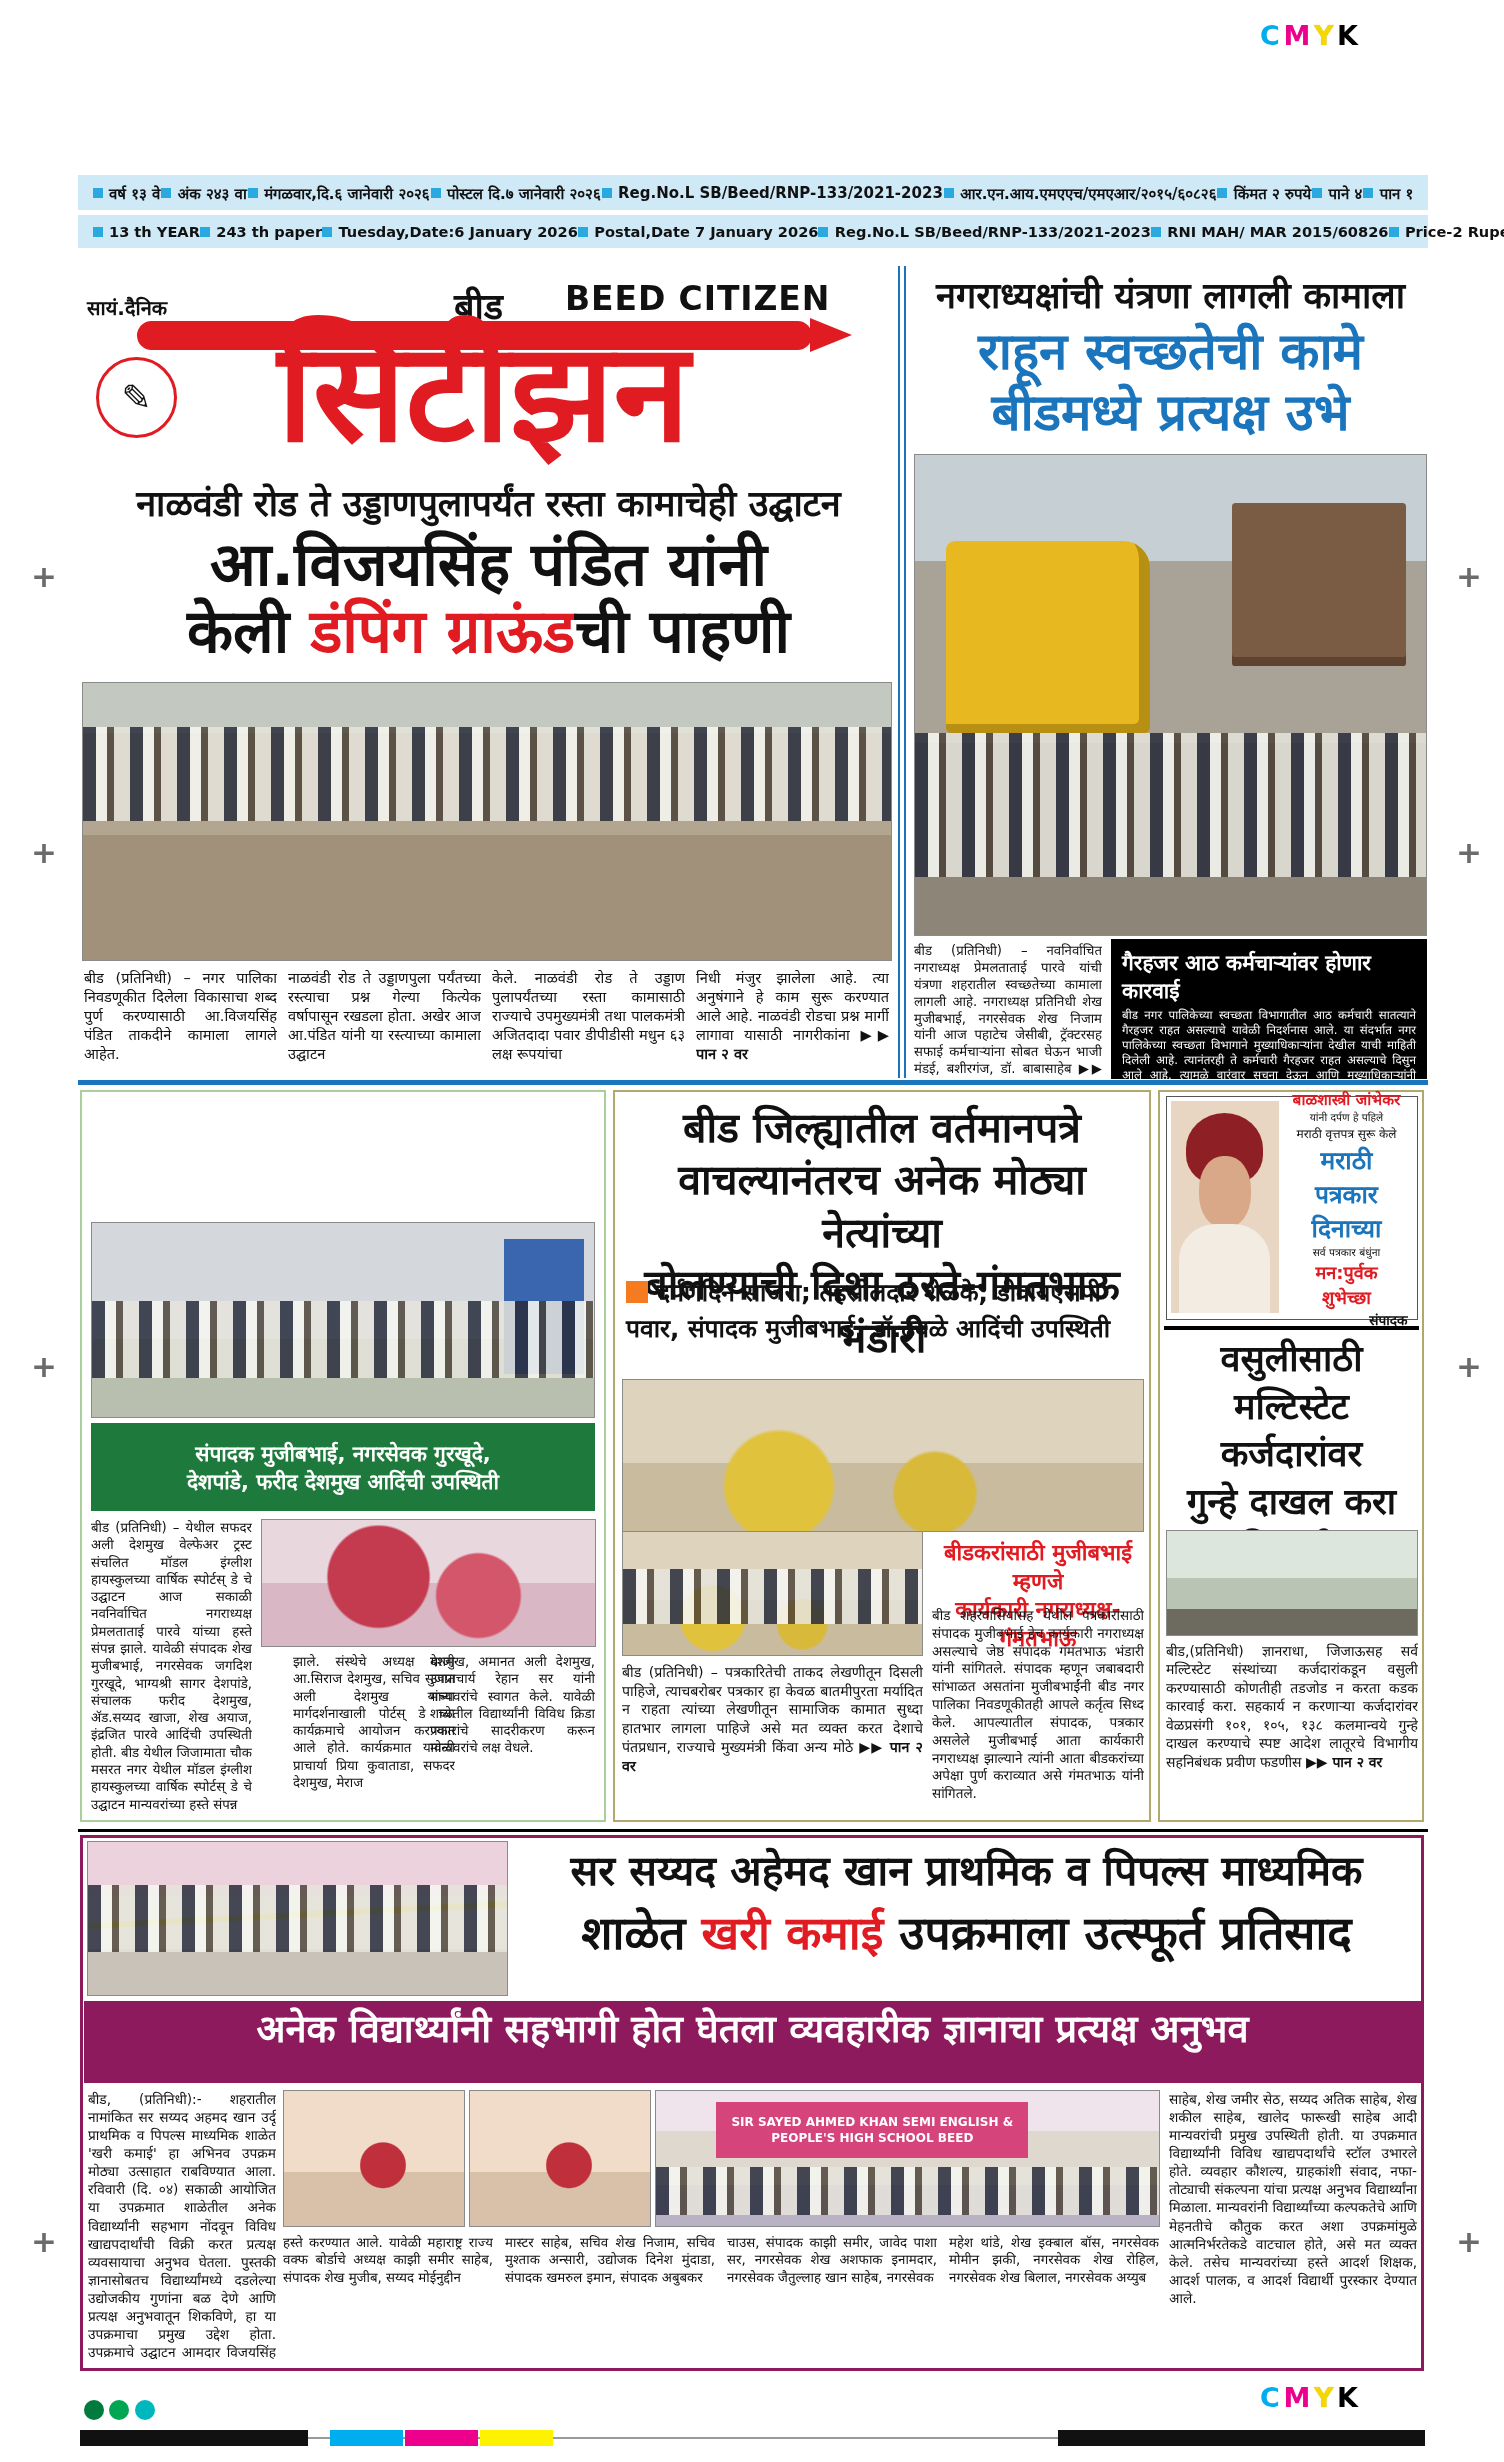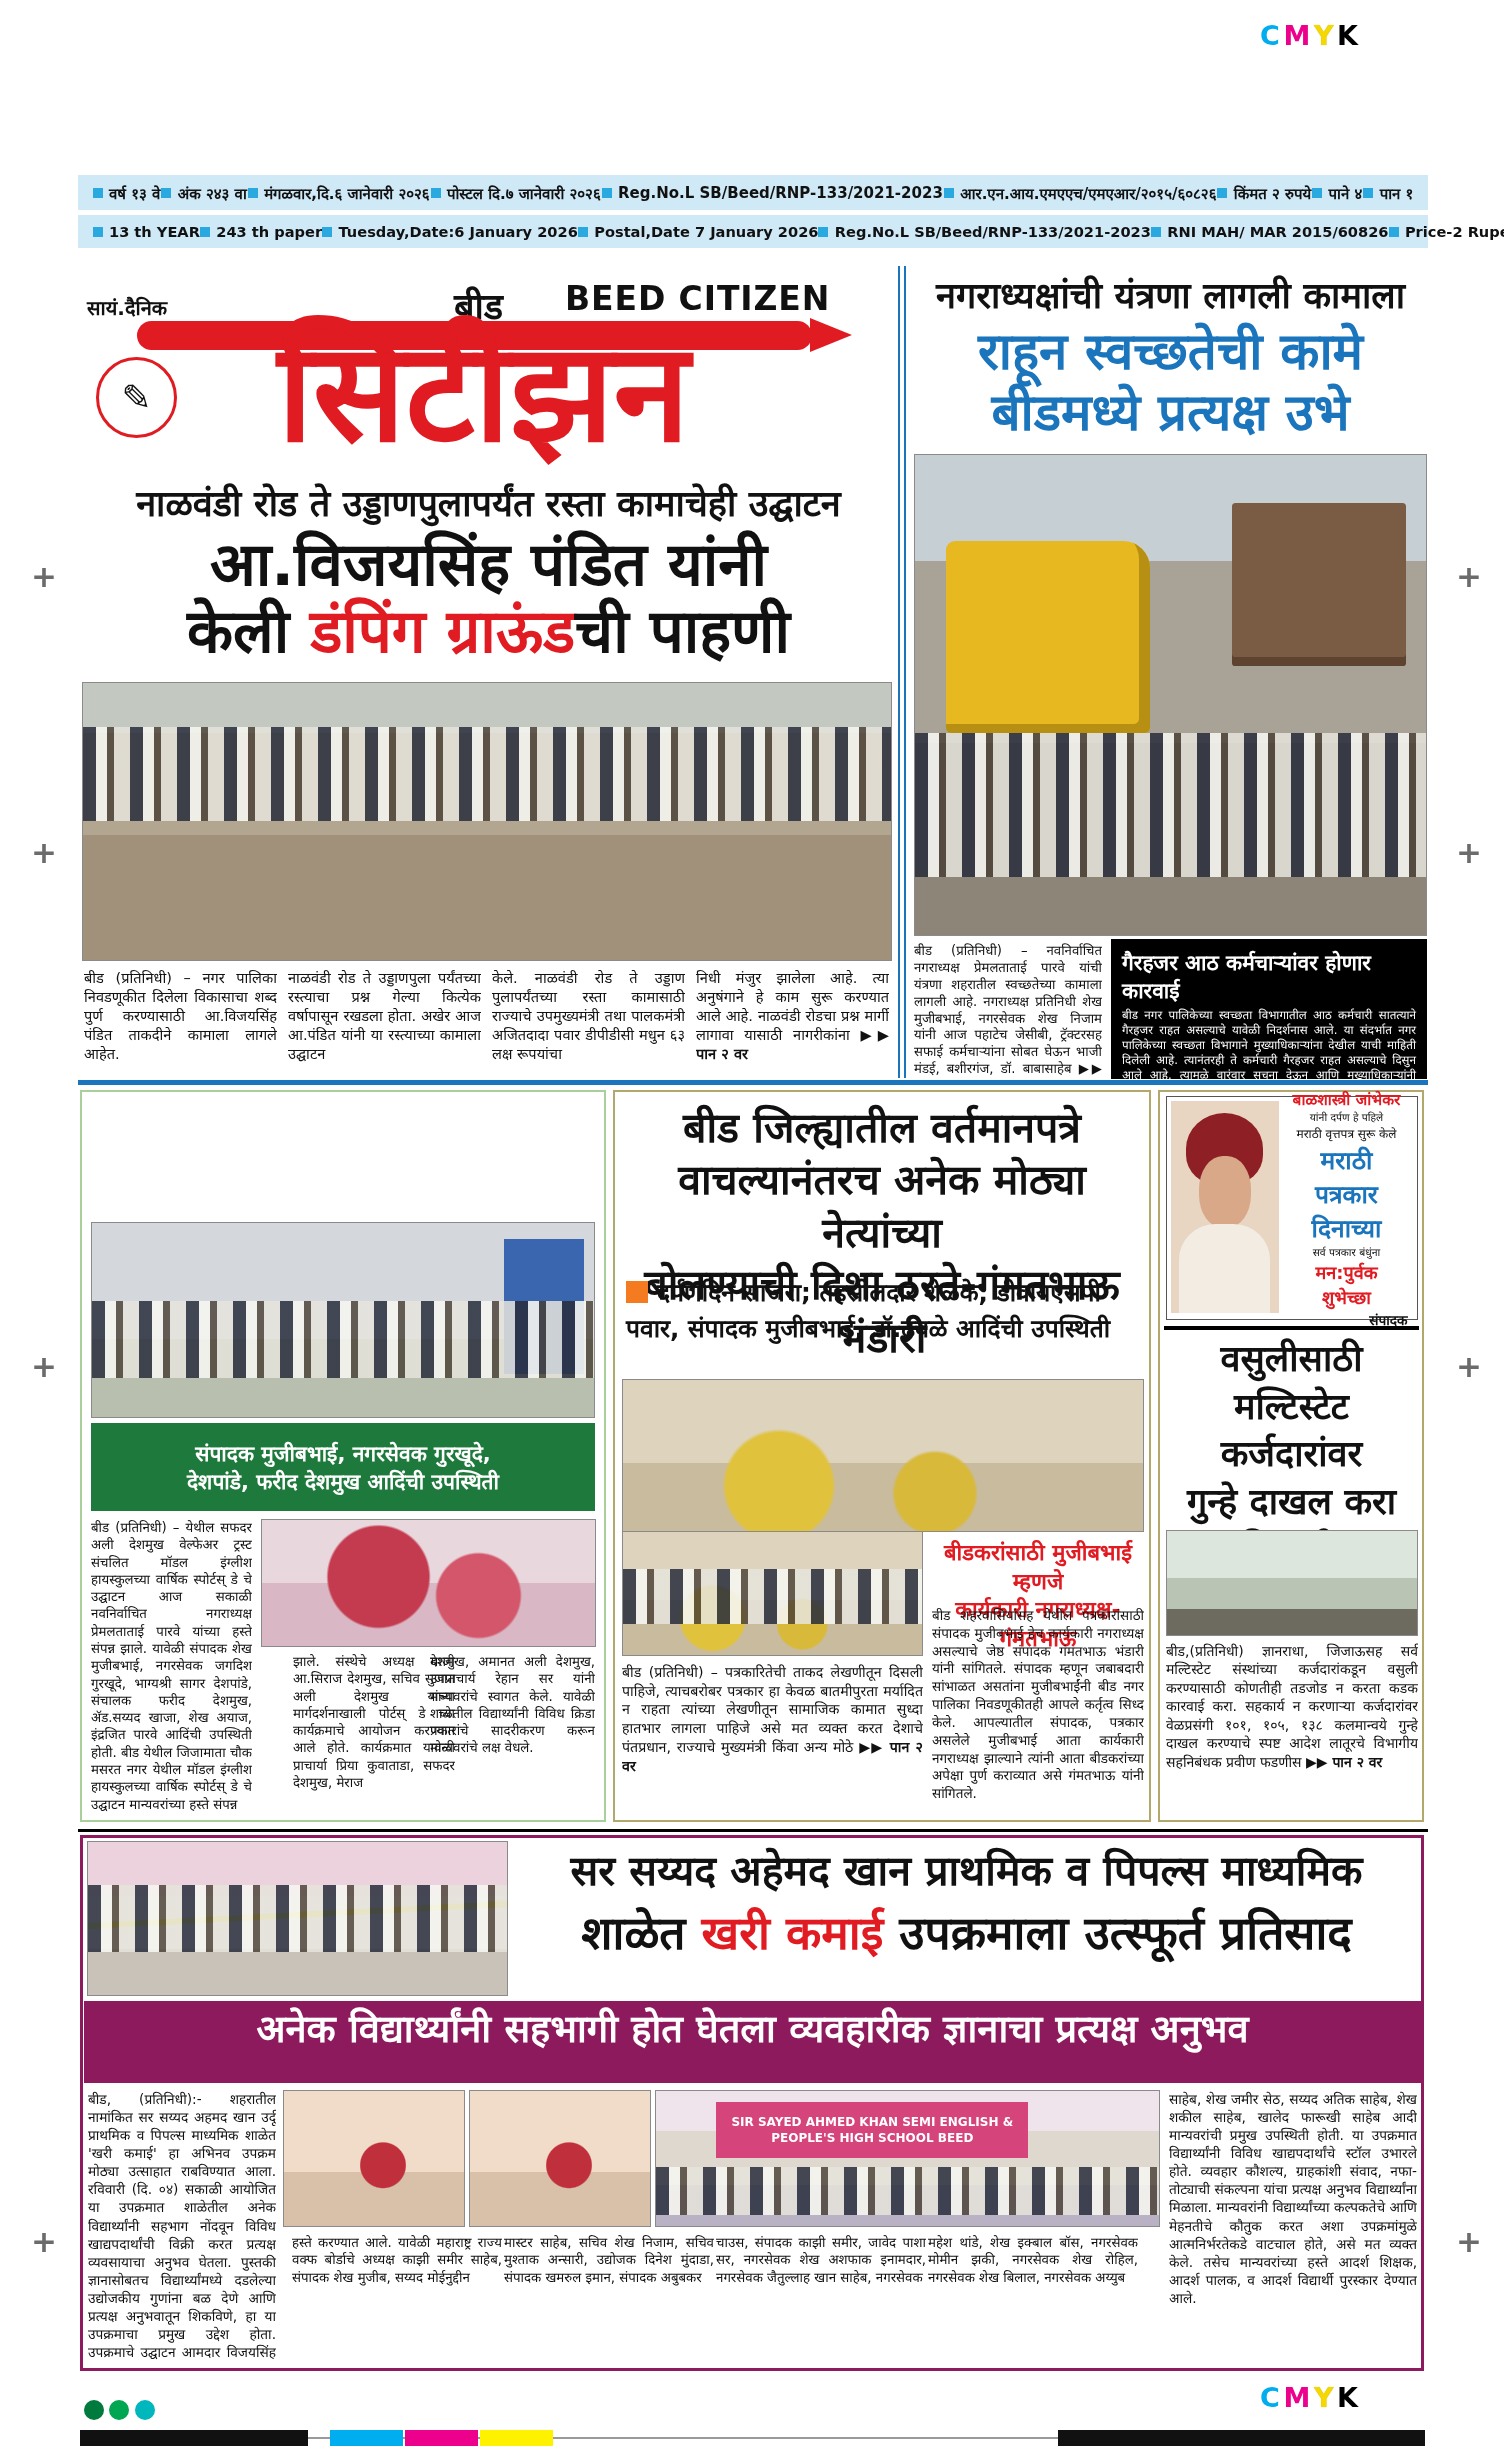--- a/index.html
+++ b/index.html
@@ -282,21 +282,21 @@
   <div class="abs jc ovh" style="left:88px;top:2090px;width:188px;height:270px;font-size:13.7px;line-height:1.32;">बीड, (प्रतिनिधी):- शहरातील नामांकित सर सय्यद अहमद खान उर्दू प्राथमिक व पिपल्स माध्यमिक शाळेत 'खरी कमाई' हा अभिनव उपक्रम मोठ्या उत्साहात राबविण्यात आला. रविवारी (दि. ०४) सकाळी आयोजित या उपक्रमात शाळेतील अनेक विद्यार्थ्यांनी सहभाग नोंदवून विविध खाद्यपदार्थांची विक्री करत प्रत्यक्ष व्यवसायाचा अनुभव घेतला. पुस्तकी ज्ञानासोबतच विद्यार्थ्यांमध्ये दडलेल्या उद्योजकीय गुणांना बळ देणे आणि प्रत्यक्ष अनुभवातून शिकविणे, हा या उपक्रमाचा प्रमुख उद्देश होता. उपक्रमाचे उद्घाटन आमदार विजयसिंह पंडित यांच्या</div>
   <div class="photo ph-bouquet" style="left:283px;top:2090px;width:182px;height:137px;"></div>
   <div class="photo ph-bouquet" style="left:469px;top:2090px;width:182px;height:137px;"></div>
   <div class="photo ph-school" style="left:655px;top:2090px;width:505px;height:137px;">
     <div class="schoolbanner">
       <div>SIR SAYED AHMED KHAN SEMI ENGLISH &amp;</div>
       <div>PEOPLE'S HIGH SCHOOL BEED</div>
     </div>
     <div class="ph-crowd" style="top:56%;height:36%;"></div>
   </div>
-  <div class="abs" style="left:292px;top:2234px;width:877px;height:126px;display:flex;gap:2px;">
+  <div class="abs" style="left:283px;top:2234px;width:877px;height:126px;display:flex;gap:12px;">
     <div class="jc ovh" style="width:210px;font-size:13.3px;line-height:1.3;">हस्ते करण्यात आले. यावेळी महाराष्ट्र राज्य वक्फ बोर्डाचे अध्यक्ष काझी समीर साहेब, संपादक शेख मुजीब, सय्यद मोईनुद्दीन</div>
     <div class="jc ovh" style="width:210px;font-size:13.3px;line-height:1.3;">मास्टर साहेब, सचिव शेख निजाम, सचिव मुश्ताक अन्सारी, उद्योजक दिनेश मुंदाडा, संपादक खमरुल इमान, संपादक अबुबकर</div>
     <div class="jc ovh" style="width:210px;font-size:13.3px;line-height:1.3;">चाउस, संपादक काझी समीर, जावेद पाशा सर, नगरसेवक शेख अशफाक इनामदार, नगरसेवक जैतुल्लाह खान साहेब, नगरसेवक</div>
     <div class="jc ovh" style="width:210px;font-size:13.3px;line-height:1.3;">महेश थांडे, शेख इक्बाल बॉस, नगरसेवक मोमीन झकी, नगरसेवक शेख रोहिल, नगरसेवक शेख बिलाल, नगरसेवक अय्युब</div>
   </div>
   <div class="abs jc ovh" style="left:1169px;top:2090px;width:248px;height:270px;font-size:13.7px;line-height:1.32;">साहेब, शेख जमीर सेठ, सय्यद अतिक साहेब, शेख शकील साहेब, खालेद फारूखी साहेब आदी मान्यवरांची प्रमुख उपस्थिती होती. या उपक्रमात विद्यार्थ्यांनी विविध खाद्यपदार्थांचे स्टॉल उभारले होते. व्यवहार कौशल्य, ग्राहकांशी संवाद, नफा-तोट्याची संकल्पना यांचा प्रत्यक्ष अनुभव विद्यार्थ्यांना मिळाला. मान्यवरांनी विद्यार्थ्यांच्या कल्पकतेचे आणि मेहनतीचे कौतुक करत अशा उपक्रमांमुळे आत्मनिर्भरतेकडे वाटचाल होते, असे मत व्यक्त केले. तसेच मान्यवरांच्या हस्ते आदर्श शिक्षक, आदर्श पालक, व आदर्श विद्यार्थी पुरस्कार देण्यात आले.</div>
 
   <div class="dot" style="left:84px;top:2400px;background:#007a3d;"></div>
   <div class="dot" style="left:109px;top:2400px;background:#00a651;"></div>
   <div class="dot" style="left:135px;top:2400px;background:#00b7bd;"></div>

